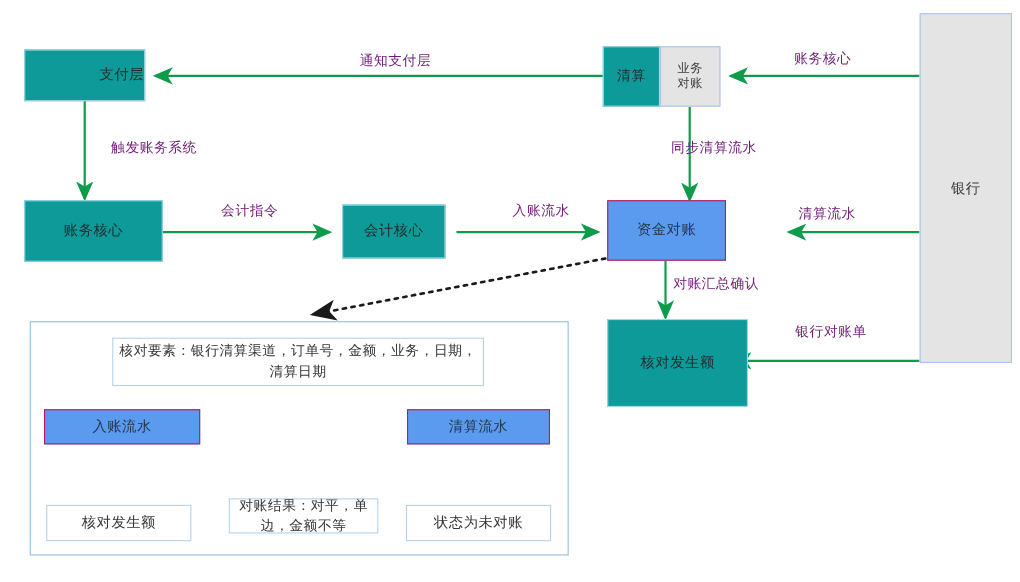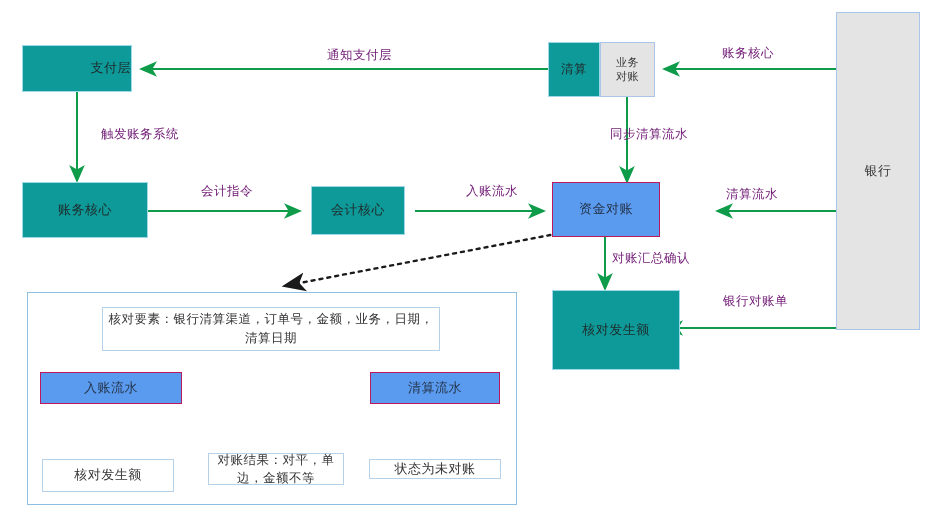--- a/index.html
+++ b/index.html
@@ -137,17 +137,17 @@
   </div>
 
   <div class="node plain" style="left:42px;top:459px;width:132px;height:33px;">
     <span>核对发生额</span>
   </div>
 
   <div class="node plain" style="left:208px;top:453px;width:136px;height:32px;font-size:12.5px;line-height:1.45;padding:0 6px;">
     <span>对账结果：对平，单边，金额不等</span>
   </div>
 
-  <div class="node plain" style="left:369px;top:459px;width:132px;height:20px;">
+  <div class="node plain" style="left:369px;top:459px;width:132px;height:33px;">
     <span>状态为未对账</span>
   </div>
 
 </div>
 
 </body></html>

